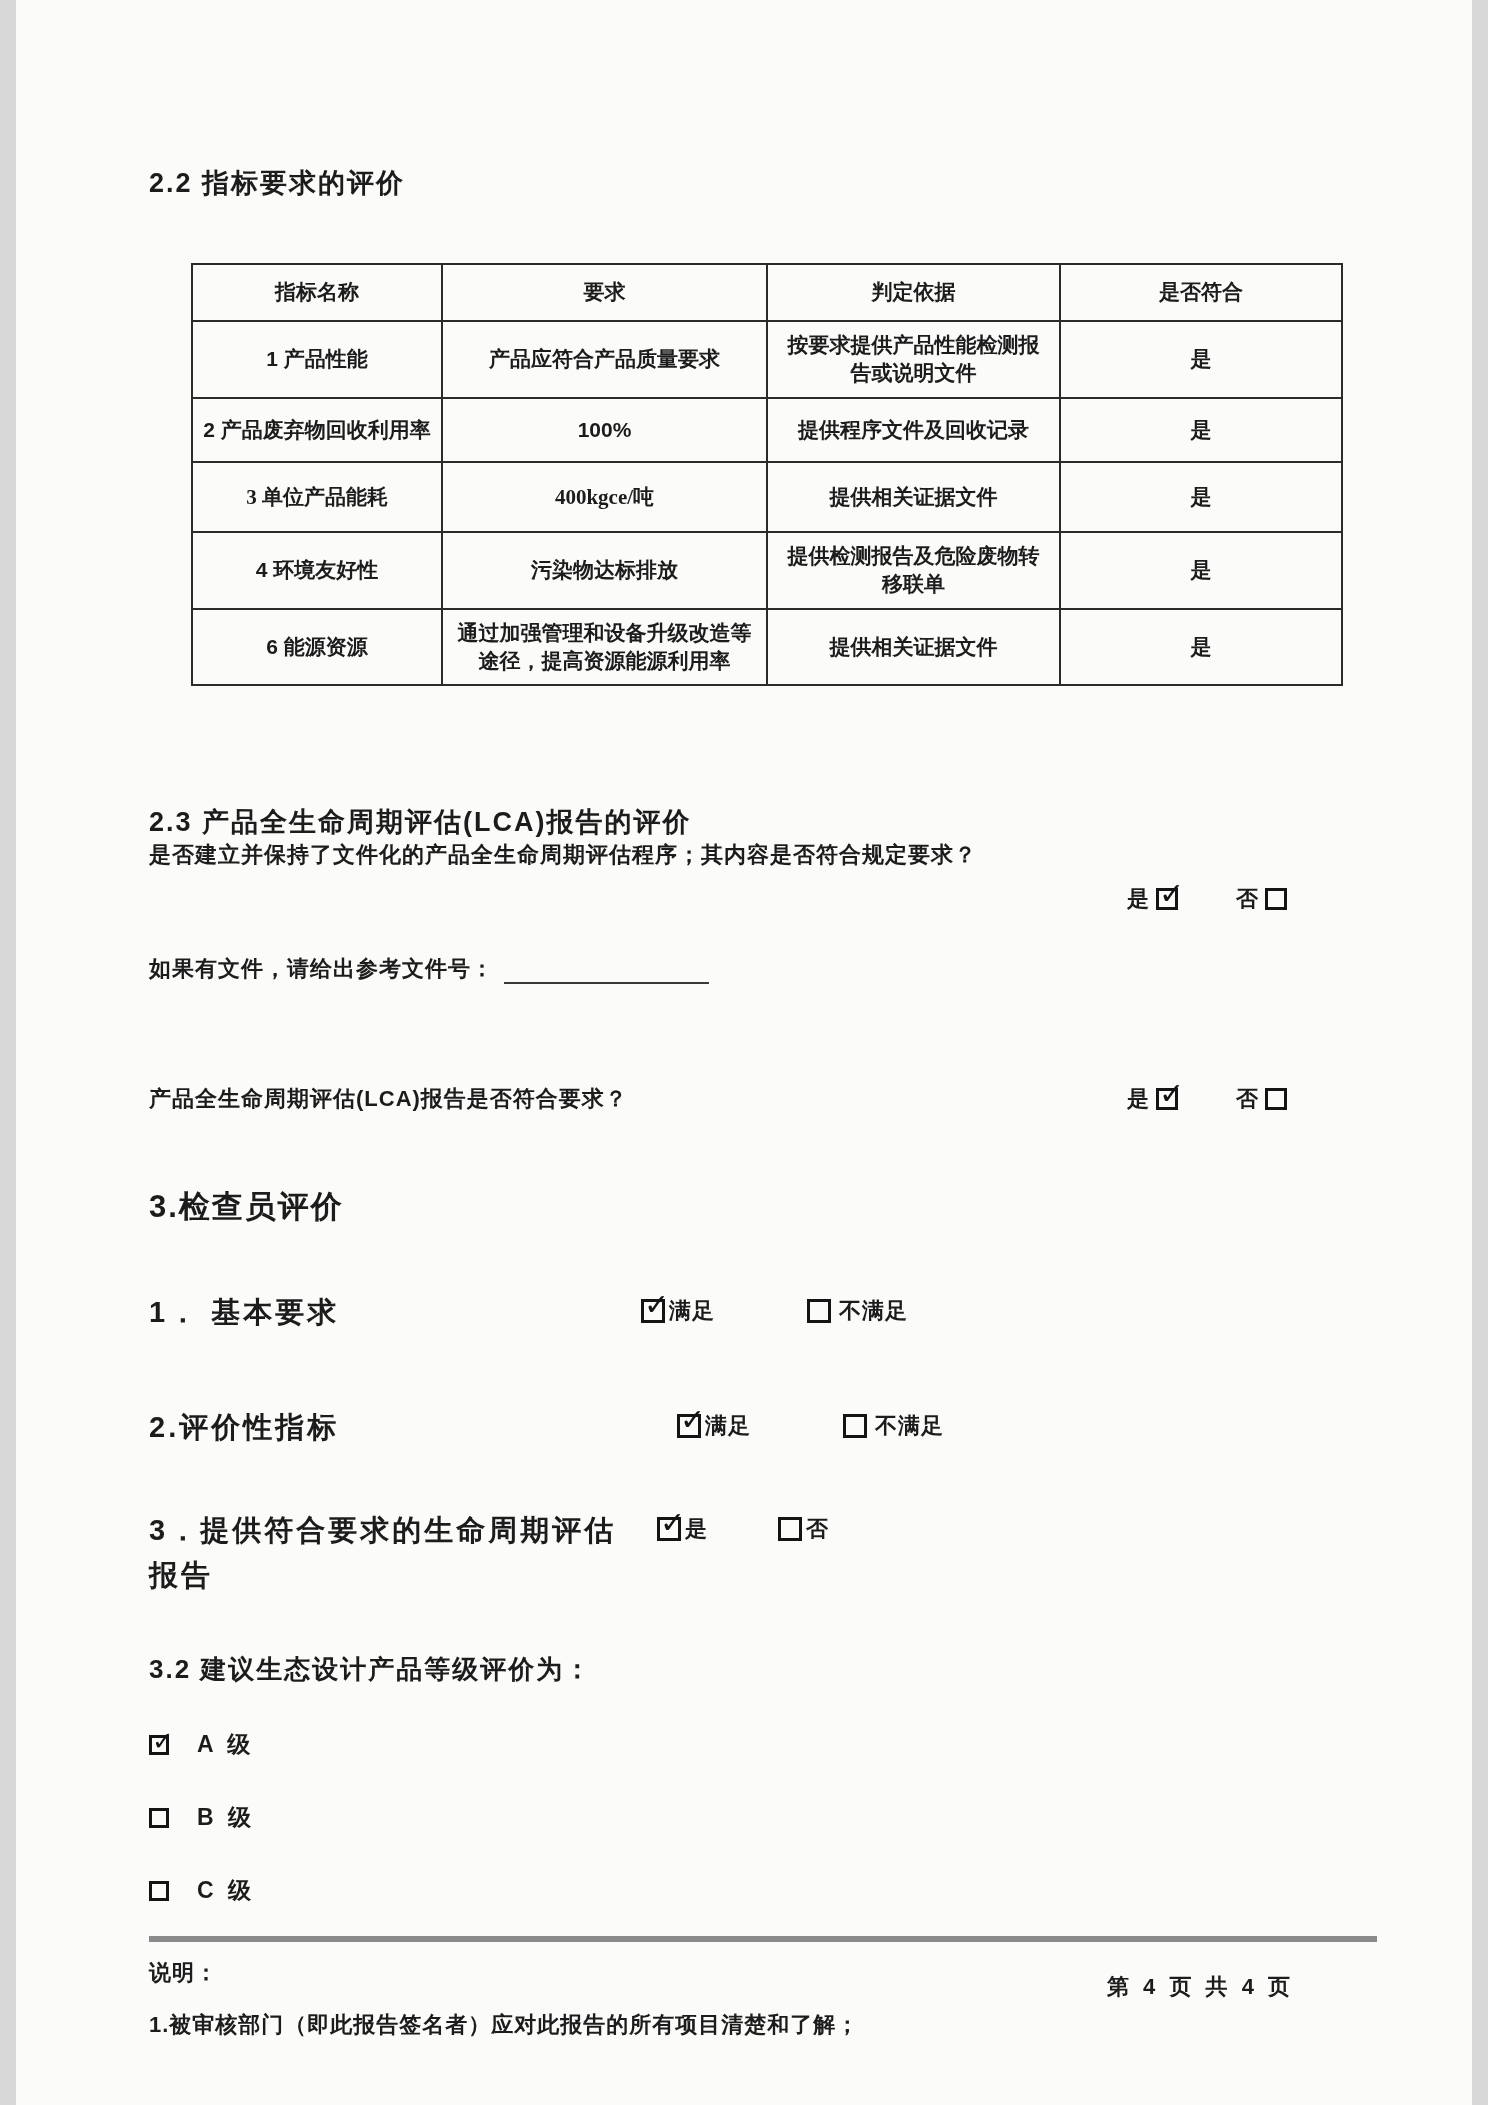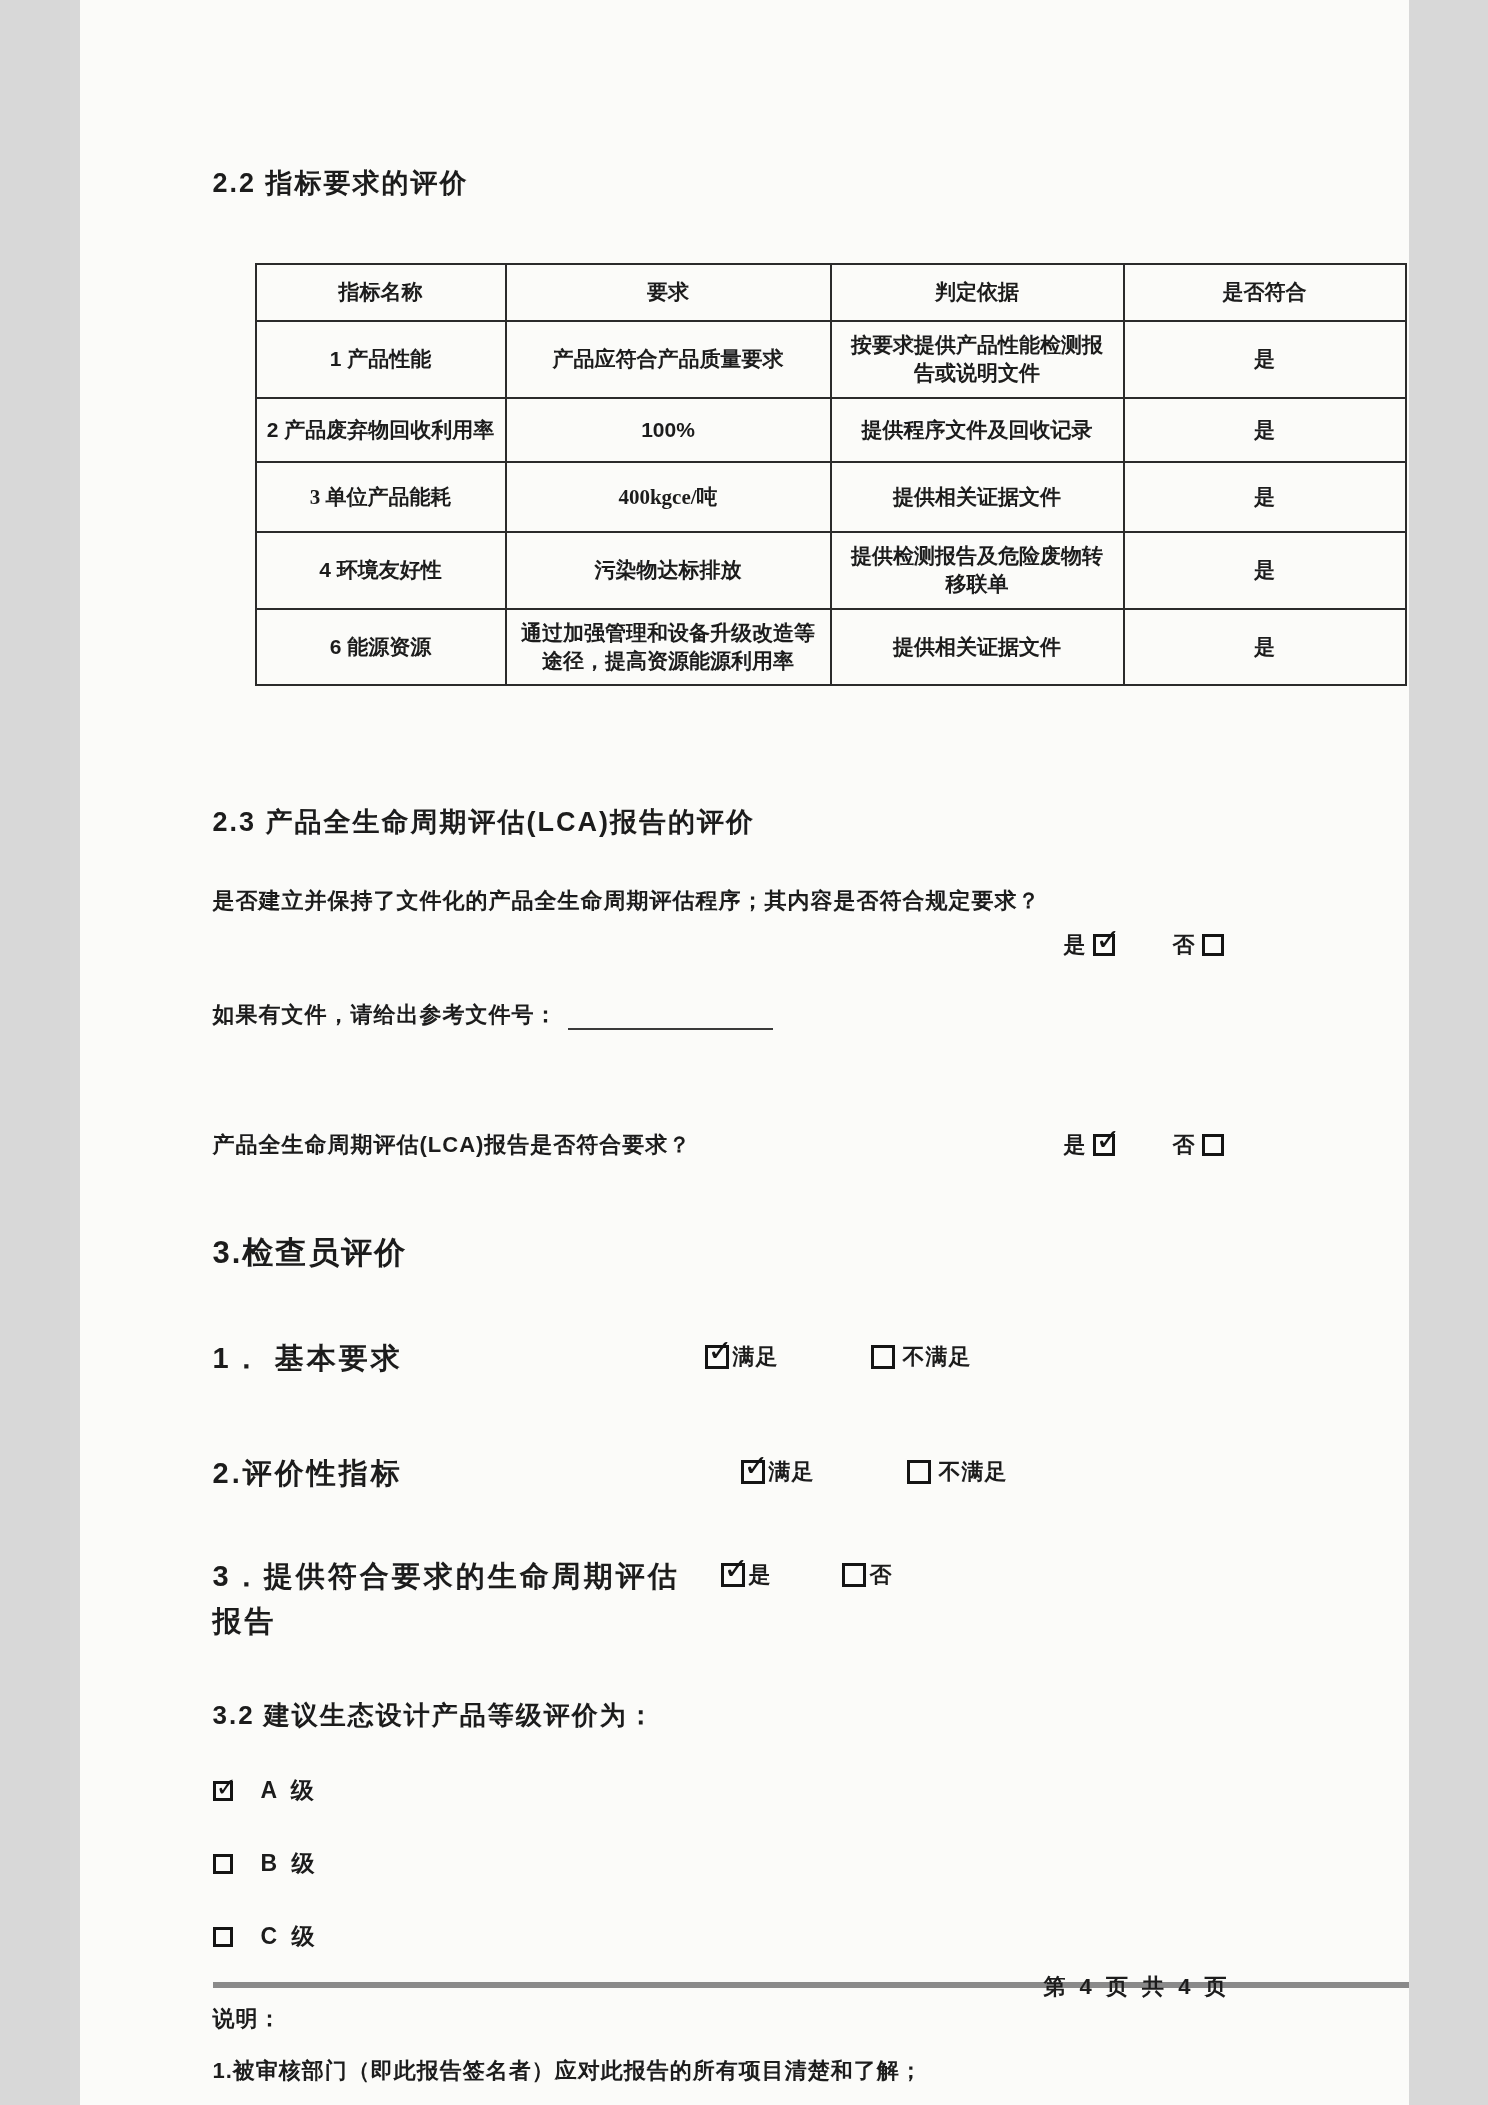--- a/index.html
+++ b/index.html
@@ -1,19 +1,19 @@
 <!DOCTYPE html>
 <html><head>
 <meta charset="utf-8">
 <style>
   * { box-sizing: border-box; }
   html,body { margin:0; padding:0; background:#d8d8d8; }
   .page {
     position: relative;
-    width: 1329px;
+    width: 1456px;
     height: 2105px;
     margin: 0 auto;
     background: #fbfbf9;
     color: #1c1c1c;
     font-family: "Liberation Sans", "DejaVu Sans", sans-serif;
     padding: 165px 130px 0 133px;
     overflow: hidden;
   }
   .h-sec { font-size: 27px; font-weight: bold; letter-spacing: 2px; }
   .h-big { font-size: 31px; font-weight: bold; letter-spacing: 2px; }
@@ -39,21 +39,21 @@
   .col-name  { width: 250px; }
   .col-req   { width: 325px; }
   .col-basis { width: 293px; }
   .col-ok    { width: 282px; }
   tr.r-tall td { height: 64px; }
   tr.r-short td { height: 36px; padding: 20px 10px; font-family: Liberation Serif, serif; }
 
   
   .q-text { font-size: 22px; font-weight: 600; letter-spacing: 1px; }
   .sec23-title { margin-top: 118px; }
-  .q1 { margin-top: 46px; }
+  .q1 { }
   .yn-row { display: flex; justify-content: flex-end; margin-top: 14px; padding-right: 55px; }
   .file-line { margin-top: 40px; display: flex; align-items: flex-end; }
   .blank-line {
     display: inline-block;
     width: 205px; height: 26px;
     border-bottom: 2px solid #3a3a3a;
     margin-left: 10px;
   }
   .q2-row { margin-top: 100px; display: flex; align-items: center; }
   .q2-row .spacer { flex: 1; }

